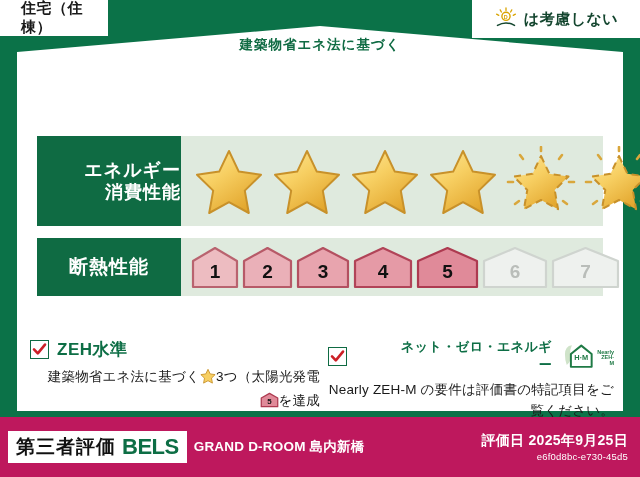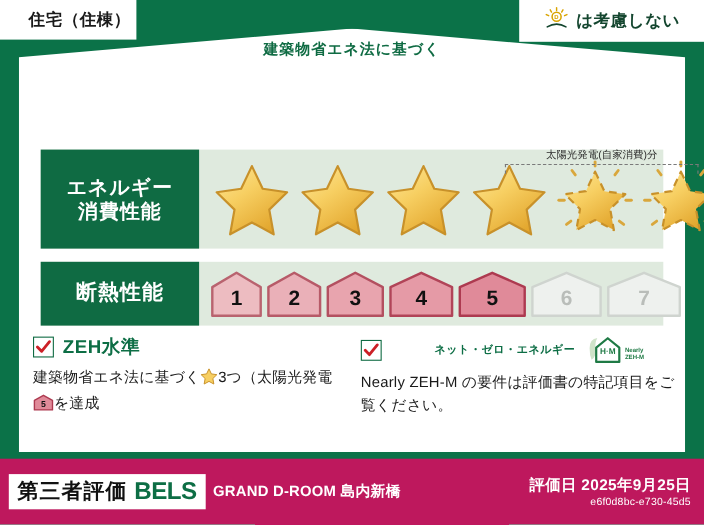--- a/index.html
+++ b/index.html
@@ -18,21 +18,21 @@
   
   .tag {
     position: absolute;
     background: #ffffff;
     display: flex; align-items: center; justify-content: center;
     color: #1a1a1a;
     font-weight: bold;
     letter-spacing: 0.5px;
   }
   #building-type-tag {
-    left: 0; top: 0; width: 124px; height: 36px;
+    left: 0; top: 0; width: 108px; height: 36px;
     font-size: 15px;
     padding-left: 21px;
   }
   #renewable-tag {
     right: 0; top: 0; width: 168px; height: 38px;
     font-size: 15px;
     gap: 6px;
     color: #0b7248;
   }
   #renewable-tag .tag-text { color: #14462f; font-weight: bold; }
@@ -72,21 +72,21 @@
   .metric-label {
     background: #0f6b43;
     color: #ffffff;
     display: flex; flex-direction: column;
     align-items: center; justify-content: center;
     font-weight: bold;
     letter-spacing: 1px;
     line-height: 1.25;
     flex: 0 0 144px;
   }
-  #energy-row .metric-label { font-size: 18px; }
+  #energy-row .metric-label { font-size: 18px; align-items: flex-end; }
   #insul-row  .metric-label { font-size: 19px; }
 
   .metric-value {
     flex: 1 1 auto;
     position: relative;
     display: flex; align-items: center;
   }
 
   
   #stars {
@@ -127,40 +127,40 @@
   .grade svg { position: absolute; inset: 0; width: 100%; height: 100%; }
   .grade .g-num {
     position: relative;
     font-size: 19px; font-weight: bold;
     color: #111111;
     padding-bottom: 6px;
   }
   .grade.off .g-num { color: #b9bdb9; }
 
   
-  .zeh-block { position: absolute; top: 304px; }
+  .zeh-block { position: absolute; top: 338px; text-align: right; }
   #zeh-left  { left: 30px; width: 290px; }
   #zeh-right { left: 328px; width: 286px; }
 
   .zeh-head {
     display: flex; align-items: center; gap: 8px;
     margin-bottom: 6px;
   }
   .checkbox {
     width: 19px; height: 19px; flex: 0 0 19px;
     border: 1.5px solid #0f6b43;
     background: #ffffff;
     position: relative;
   }
   .checkbox svg { position: absolute; left: 1px; top: 1px; }
   .zeh-title {
     font-size: 17px; font-weight: bold; color: #0d6e45;
     letter-spacing: 0.5px;
   }
-  #zeh-right .zeh-title { font-size: 10px; margin-left: 40px; }
+  #zeh-right .zeh-title { font-size: 13px; margin-left: 40px; }
   .zeh-body {
     font-size: 13.5px; color: #1a1a1a;
     line-height: 1.55;
     letter-spacing: 0.2px;
   }
   .inline-icon { display: inline-block; vertical-align: -3px; }
 
   
   #zehm-logo {
     display: inline-flex; align-items: flex-end; gap: 1px;
@@ -285,24 +285,20 @@
               <line x1="57" y1="9" x2="54" y2="13"></line>
               <line x1="3" y1="36" x2="8" y2="36"></line>
               <line x1="69" y1="36" x2="64" y2="36"></line>
               <line x1="10" y1="58" x2="14" y2="55"></line>
               <line x1="62" y1="58" x2="58" y2="55"></line>
             </g>
           </svg>
         </span>
       </div>
 
-      <div id="solar-note">
-        <div class="solar-text">太陽光発電(自家消費)分</div>
-        <div class="solar-bracket"></div>
-      </div>
     </div>
   </div>
 
   <div class="metric-row" id="insul-row">
     <div class="metric-label">
       <span>断熱性能</span>
     </div>
     <div class="metric-value">
       <div id="grades">
 

